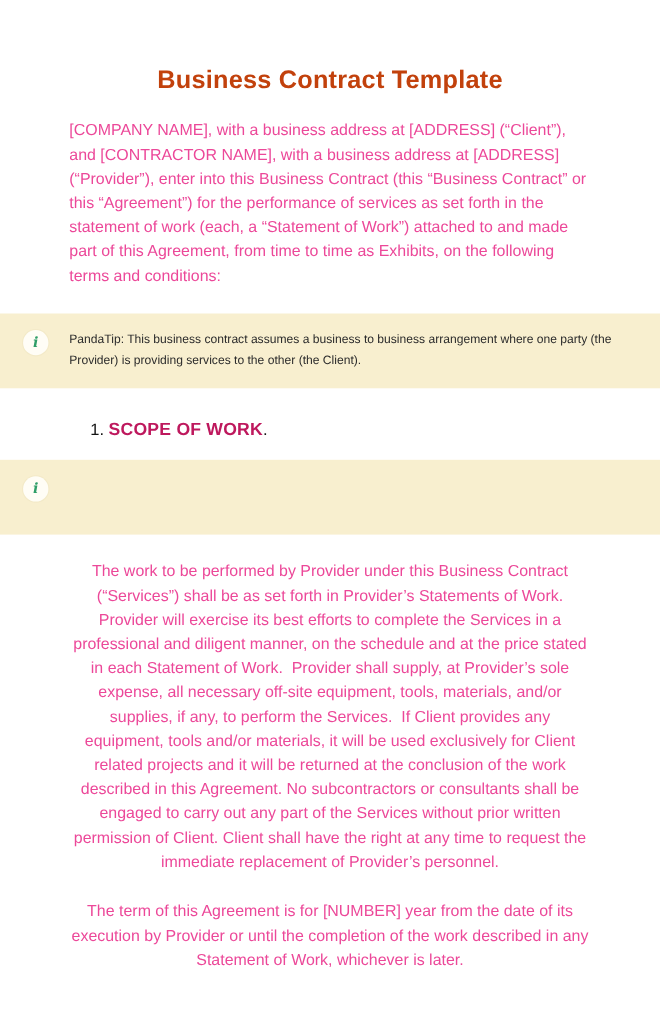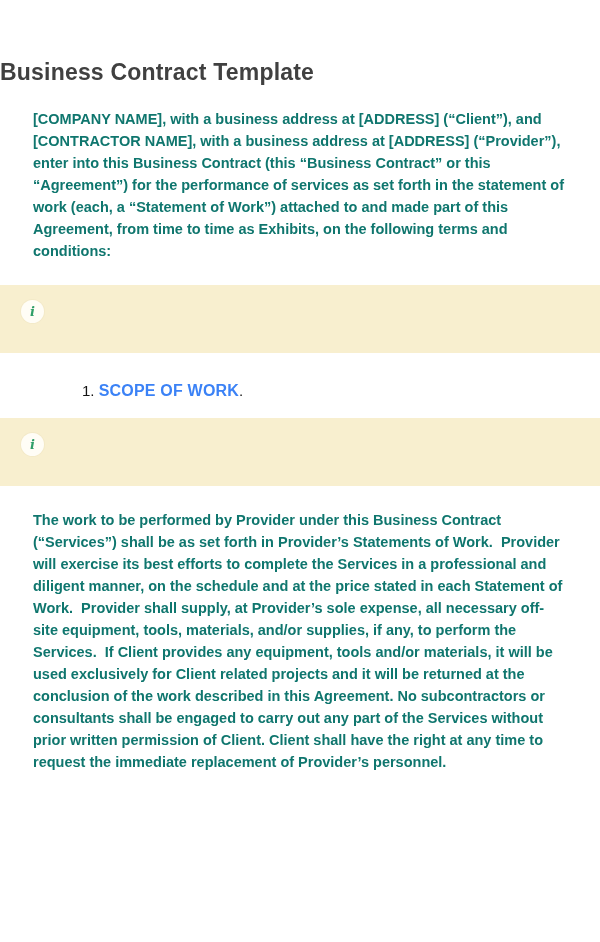--- a/index.html
+++ b/index.html
@@ -9,33 +9,33 @@
     width: 600px;
     height: 942px;
     margin: 0 auto;
     background: #ffffff;
     overflow: hidden;
     font-family: "Liberation Sans", sans-serif;
     color: #1e1e1e;
   }
   .doc-title {
     margin: 57px 0 0;
+    text-align: center;
     font-size: 23px;
     line-height: 30px;
     font-weight: 700;
-    color: #404040;
+    color: #c2410c;
     letter-spacing: 0.2px;
   }
   .para {
-    margin: 21px 33px 0;
+    margin: 21px 63px 0;
     font-size: 14.5px;
     line-height: 22px;
     white-space: pre-wrap;
-    color: #0f766e;
-    font-weight: bold;
+    color: #ec4899;
   }
   .tip {
     position: relative;
     margin-top: 23px;
     background: #f8efcf;
     padding: 15px 42px 15px 63px;
     min-height: 68px;
   }
   .tip.second { margin-top: 17px; }
   .tip-icon {
@@ -67,40 +67,42 @@
     font-size: 15px;
     line-height: 20px;
     font-weight: 400;
     color: #141414;
   }
   .section-heading.second { margin-top: 27px; }
   .sec-title {
     font-weight: 700;
     font-size: 16px;
     letter-spacing: 0.2px;
-    color: #3b82f6;
+    color: #be185d;
   }
-  .body-para { margin-top: 23px; }
+  .body-para { margin-top: 23px; text-align: center; }
 </style>
 </head>
 <body>
 
 <div class="page">
 
   <h1 class="doc-title">Business Contract Template</h1>
 
   <p class="para">[COMPANY NAME], with a business address at [ADDRESS] (“Client”), and [CONTRACTOR NAME], with a business address at [ADDRESS] (“Provider”), enter into this Business Contract (this “Business Contract” or this “Agreement”) for the performance of services as set forth in the statement of work (each, a “Statement of Work”) attached to and made part of this Agreement, from time to time as Exhibits, on the following terms and conditions:</p>
 
   <div class="tip">
     <span class="tip-icon">i</span>
+    <p class="tip-text">PandaTip: This business contract assumes a business to business arrangement where one party (the Provider) is providing services to the other (the Client).</p>
   </div>
 
   <h2 class="section-heading"><span class="sec-num">1. </span><span class="sec-title">SCOPE OF WORK</span><span class="sec-suffix">.</span></h2>
 
   <div class="tip second">
     <span class="tip-icon">i</span>
   </div>
 
   <p class="para body-para">The work to be performed by Provider under this Business Contract (“Services”) shall be as set forth in Provider’s Statements of Work.  Provider will exercise its best efforts to complete the Services in a professional and diligent manner, on the schedule and at the price stated in each Statement of Work.  Provider shall supply, at Provider’s sole expense, all necessary off-site equipment, tools, materials, and/or supplies, if any, to perform the Services.  If Client provides any equipment, tools and/or materials, it will be used exclusively for Client related projects and it will be returned at the conclusion of the work described in this Agreement. No subcontractors or consultants shall be engaged to carry out any part of the Services without prior written permission of Client. Client shall have the right at any time to request the immediate replacement of Provider’s personnel.</p>
 
 
+  <p class="para body-para">The term of this Agreement is for [NUMBER] year from the date of its execution by Provider or until the completion of the work described in any Statement of Work, whichever is later.</p>
 
 </div>
 
 </body></html>

